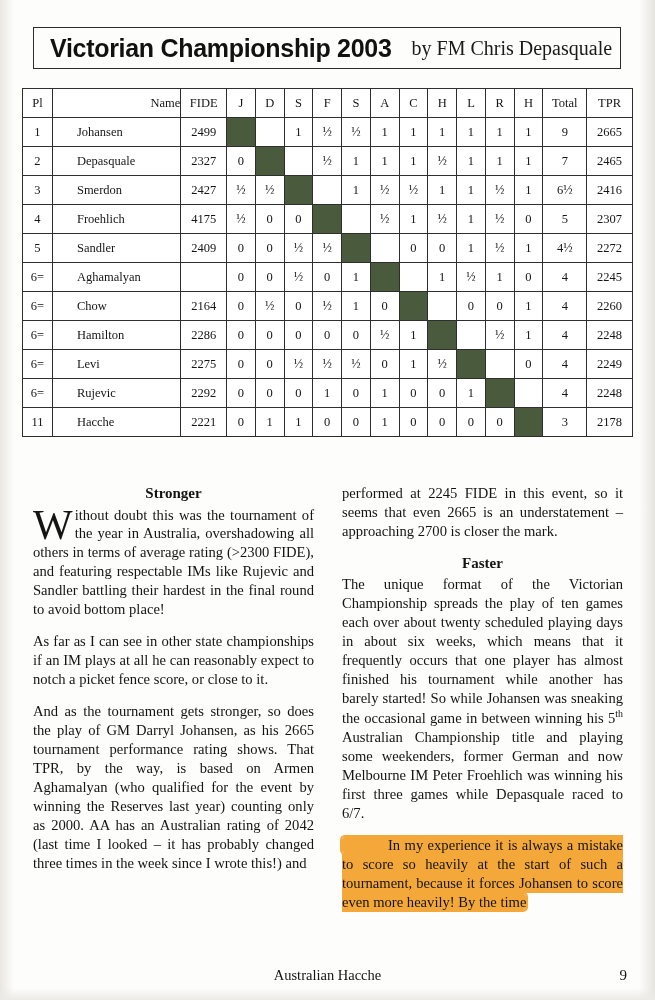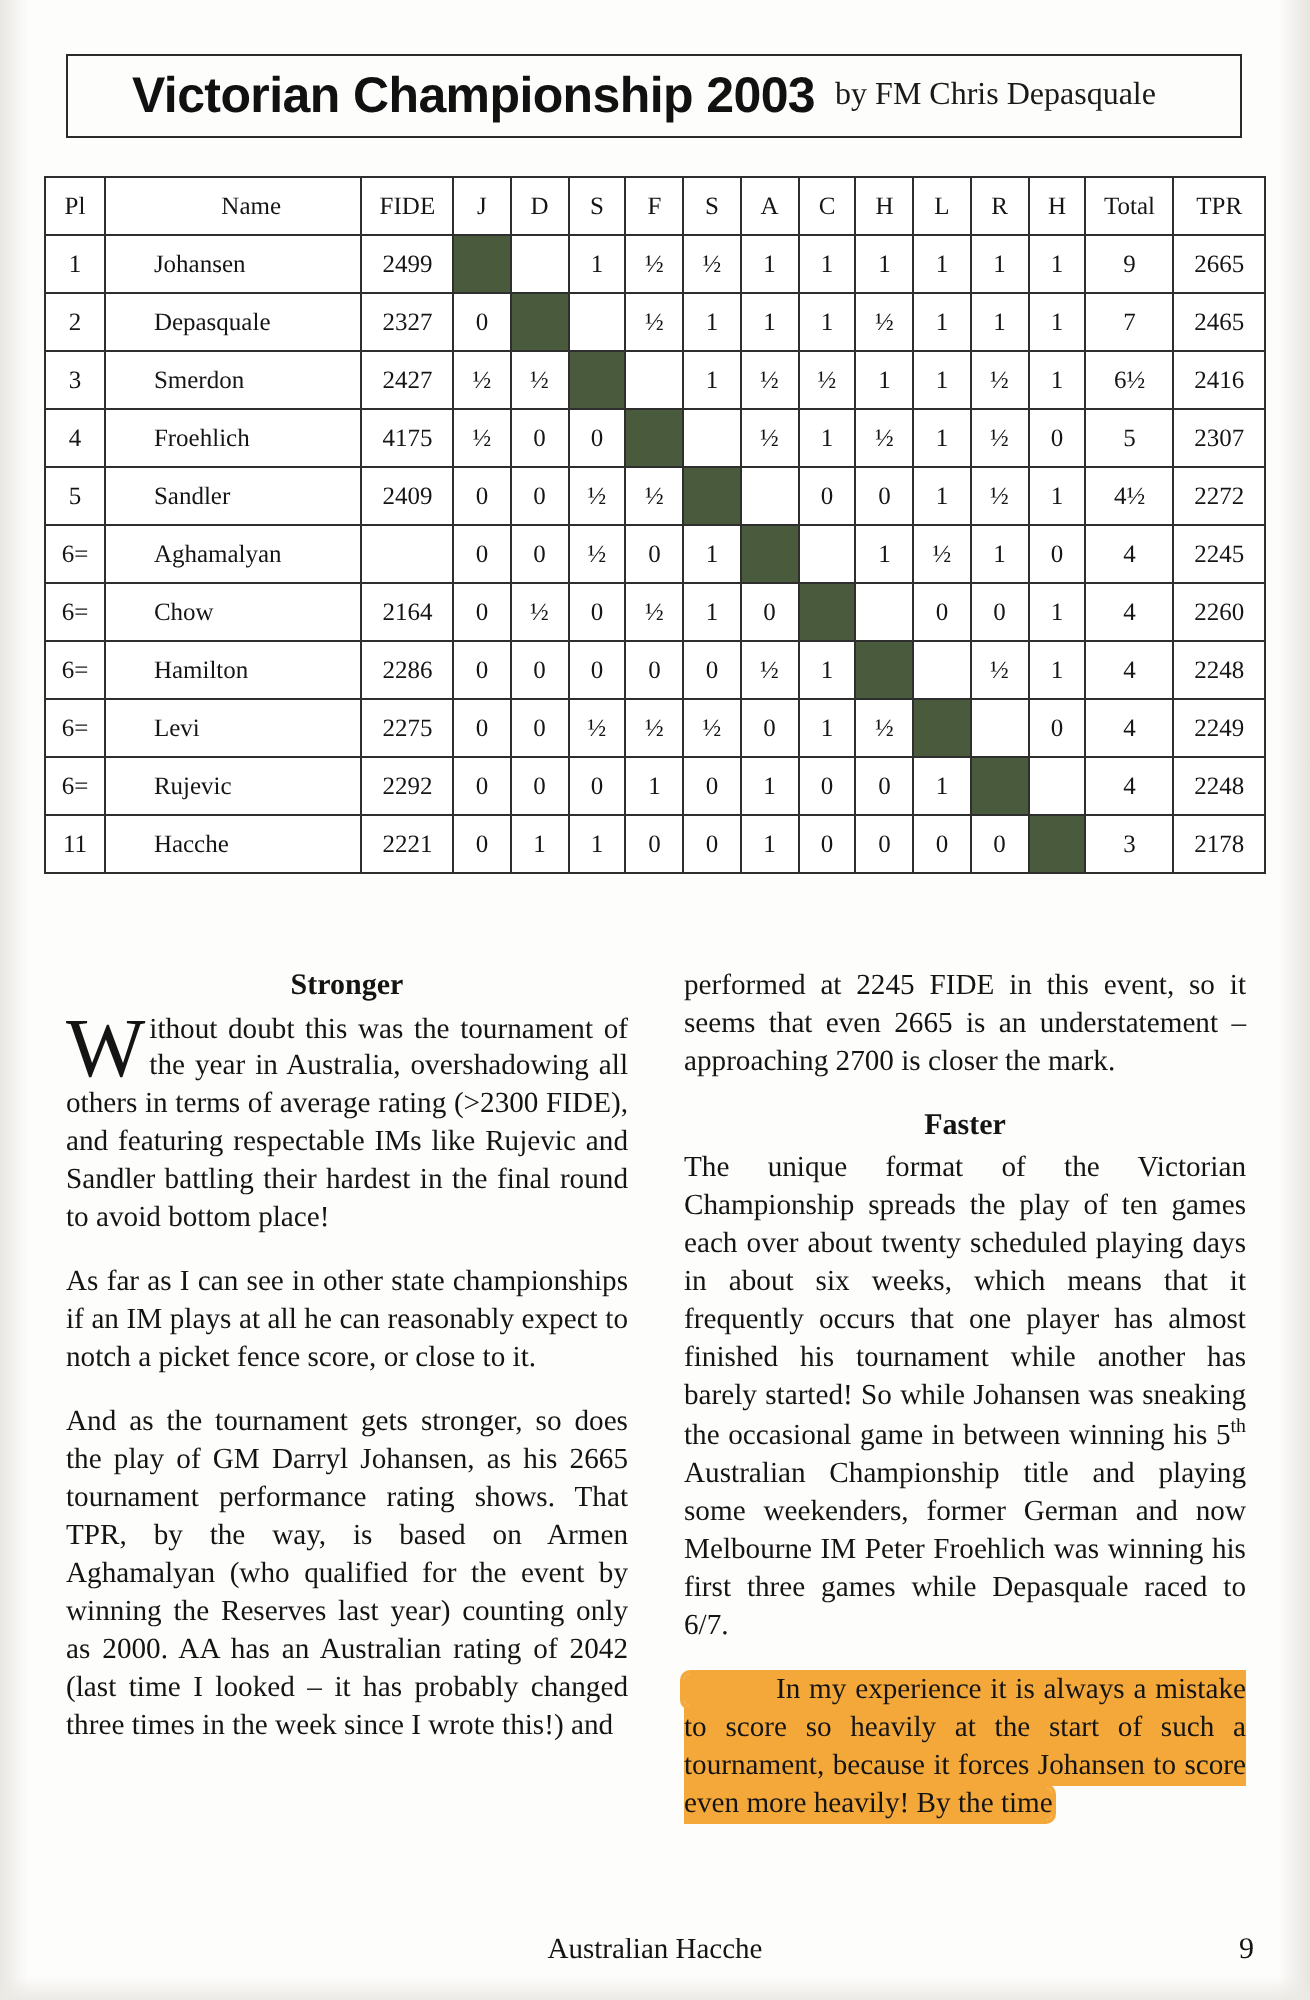--- a/index.html
+++ b/index.html
@@ -22,33 +22,33 @@
   
   .title-box {
     position: absolute;
     left: 33px; top: 27px;
     width: 588px; height: 42px;
     border: 1px solid #2b2b2b;
     background: #fdfdfc;
     box-sizing: border-box;
     display: flex;
     align-items: center;
-    padding-left: 32px;
+    padding-left: 16px;
   }
   .title-main {
     font-family: "Liberation Sans", sans-serif;
     font-weight: bold;
     font-size: 25px;
     letter-spacing: -0.3px;
     color: #111;
   }
   .title-sub {
     font-family: "Liberation Serif", serif;
-    font-size: 16px;
-    margin-left: 10px;
+    font-size: 20px;
+    margin-left: 20px;
     color: #1a1a1a;
   }
 
   
   .xtable {
     position: absolute;
     left: 22px; top: 88px;
     width: 611px;
     border-collapse: collapse;
     font-size: 12.5px;
@@ -60,21 +60,21 @@
     text-align: center;
     vertical-align: middle;
     font-weight: normal;
     padding: 0;
     color: #151515;
   }
   .xtable th { font-size: 12.5px; }
   .col-pl { width: 30px; }
   .col-name { width: 106px; text-align: left; }
   .xtable td.name { text-align: left; padding-left: 24px; }
-  .xtable th.name { text-align: center; padding-left: 18px; margin-left: 34px; }
+  .xtable th.name { text-align: right; padding-left: 18px; margin-left: 34px; }
   .col-fide { width: 46px; }
   .col-res { width: 29px; }
   .col-total { width: 44px; }
   .col-tpr { width: 46px; }
   .diag { background: #4a5a3c; }
 
   
   .cols {
     position: absolute;
     left: 33px; top: 442px;

